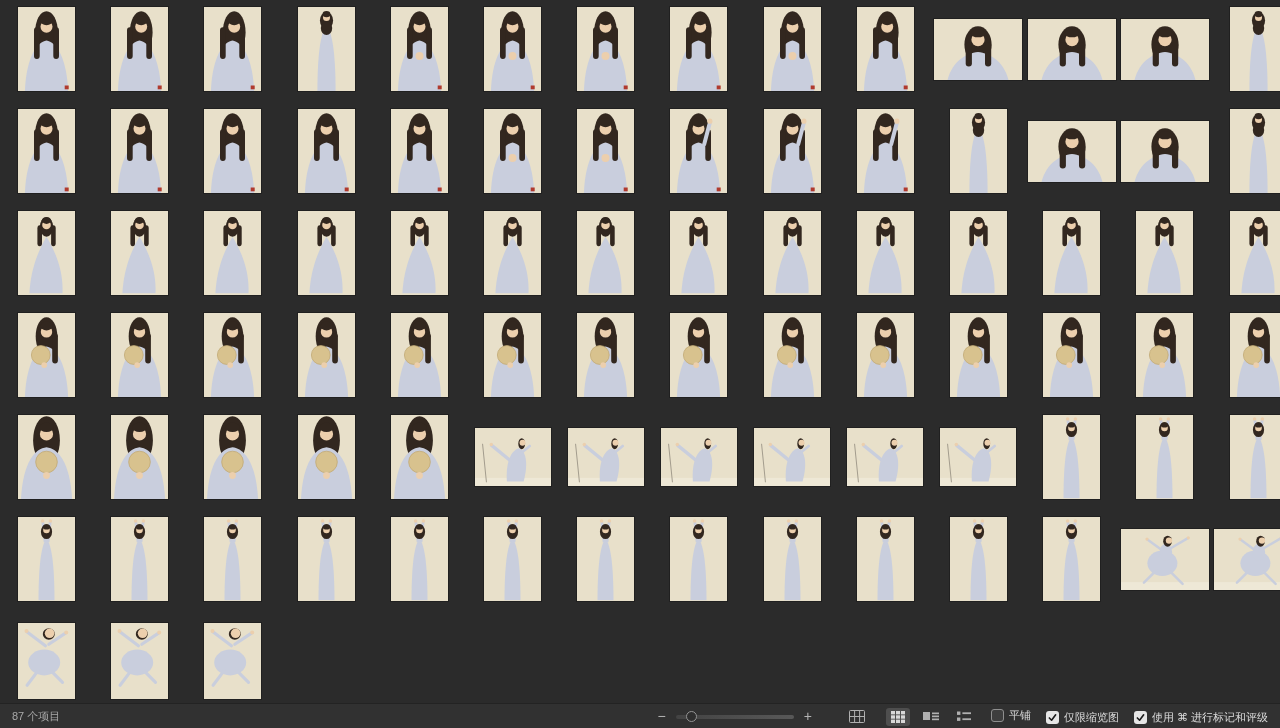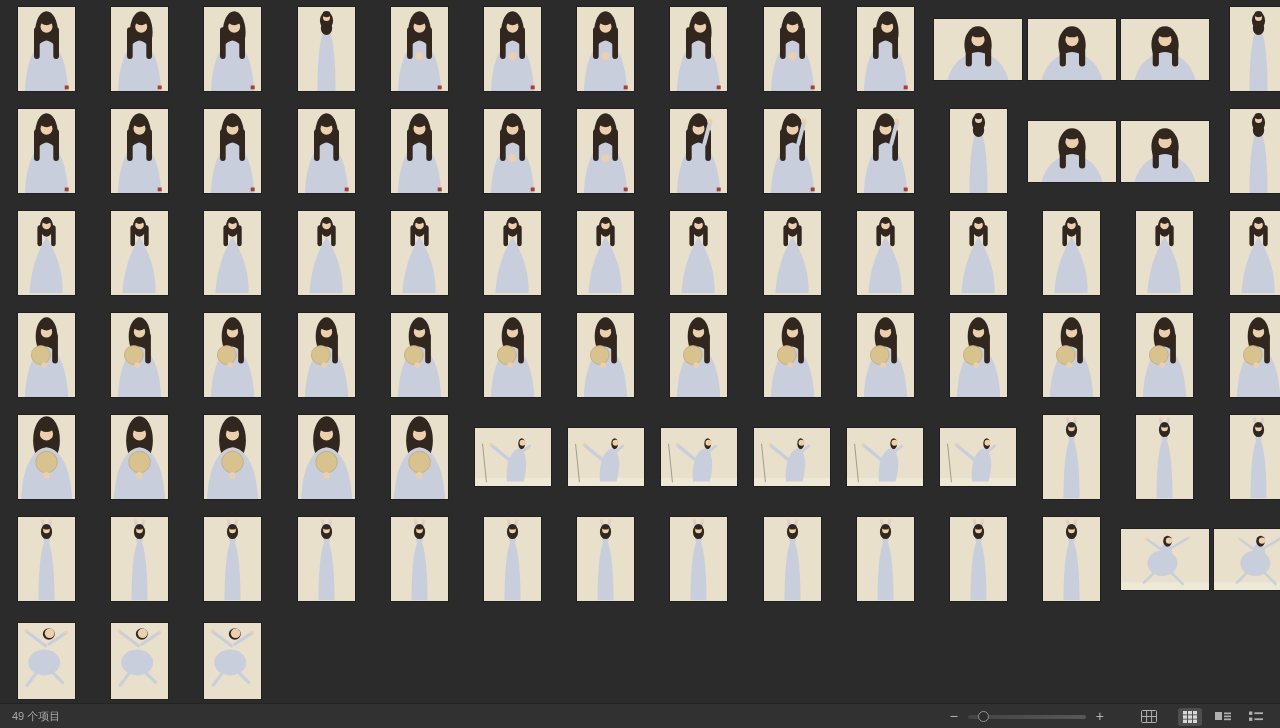--- a/index.html
+++ b/index.html
@@ -1196,21 +1196,21 @@
               <line x1="33.1" y1="47.9" x2="44.5" y2="59.3" stroke="#c9cedd" stroke-width="3.1" stroke-linecap="round"></line>
               <ellipse cx="30.8" cy="11" rx="6" ry="5.7" fill="#32271f"></ellipse>
               <circle cx="31.6" cy="10.3" r="4.8" fill="#eccfad"></circle>
             </svg>
           </div>
         </div>
       </div>
     </div>
 
   <div class="status-bar">
-    <span>49 个项目</span>
+    <span>87 个项目</span>
 
     <div class="sb-right">
       <span class="zoom-btn">−</span>
       <div class="slider">
         <div class="track"></div>
         <div class="handle" id="slider-handle" style="left: calc(13% - 5px);"></div>
       </div>
       <span class="zoom-btn">+</span>
       <span id="view-icons"><span class="view-icon first-group">
             <svg width="16" height="13" viewBox="0 0 16 13">
@@ -1247,15 +1247,33 @@
           </span><span class="view-icon">
             <svg width="14" height="13" viewBox="0 0 14 13">
               <g fill="#b0b0b0">
                 <rect x="0" y="1.5" width="3.4" height="3.4"></rect>
                 <rect x="5.4" y="2.3" width="8.6" height="1.8"></rect>
                 <rect x="0" y="7.5" width="3.4" height="3.4"></rect>
                 <rect x="5.4" y="8.3" width="8.6" height="1.8"></rect>
               </g>
             </svg>
           </span></span>
+      <span id="options"><span class="option">
+            <span class="checkbox unchecked"></span>
+            <span class="label">平铺</span>
+          </span><span class="option">
+            <span class="checkbox checked">
+              <svg width="9" height="9" viewBox="0 0 10 10">
+                <path d="M1.5 5.5 L4 8 L8.5 2" stroke="#1c1c1c" stroke-width="1.8" fill="none" stroke-linecap="round" stroke-linejoin="round"></path>
+              </svg>
+            </span>
+            <span class="label">仅限缩览图</span>
+          </span><span class="option">
+            <span class="checkbox checked">
+              <svg width="9" height="9" viewBox="0 0 10 10">
+                <path d="M1.5 5.5 L4 8 L8.5 2" stroke="#1c1c1c" stroke-width="1.8" fill="none" stroke-linecap="round" stroke-linejoin="round"></path>
+              </svg>
+            </span>
+            <span class="label">使用 ⌘ 进行标记和评级</span>
+          </span></span>
     </div>
   </div>
 </div>
 
 </body></html>

